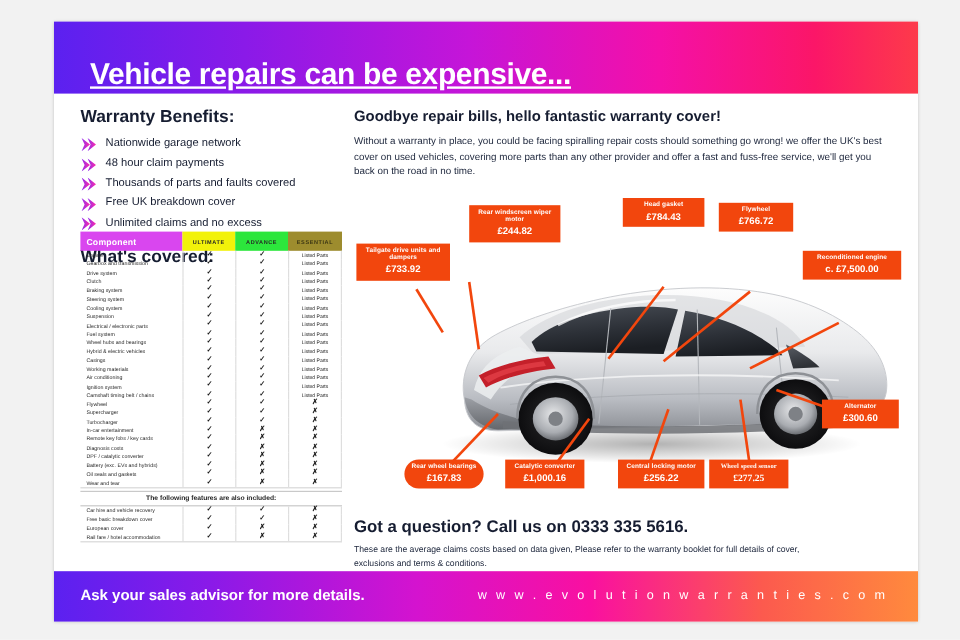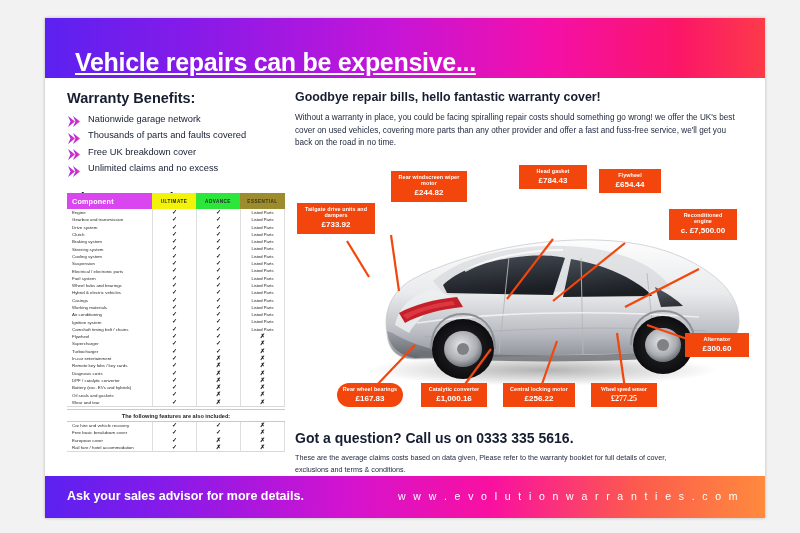--- a/index.html
+++ b/index.html
@@ -111,20 +111,33 @@
               <defs>
                 <linearGradient id="ag0" x1="0" y1="0" x2="1" y2="0">
                   <stop offset="0%" stop-color="#8d2bf0"></stop>
                   <stop offset="100%" stop-color="#ff2ea8"></stop>
                 </linearGradient>
               </defs>
               <path d="M1 0 L8 5.5 L1 11 L3.5 5.5 Z" fill="url(#ag0)"></path>
               <path d="M6 0 L13 5.5 L6 11 L8.5 5.5 Z" fill="url(#ag0)"></path>
             </svg></span>
           <span class="benefit-label">Nationwide garage network</span>
+        </div>
+        <div class="benefit">
+          <span class="arrow-icon"><svg width="13" height="11" viewBox="0 0 13 11">
+              <defs>
+                <linearGradient id="ag1" x1="0" y1="0" x2="1" y2="0">
+                  <stop offset="0%" stop-color="#8d2bf0"></stop>
+                  <stop offset="100%" stop-color="#ff2ea8"></stop>
+                </linearGradient>
+              </defs>
+              <path d="M1 0 L8 5.5 L1 11 L3.5 5.5 Z" fill="url(#ag1)"></path>
+              <path d="M6 0 L13 5.5 L6 11 L8.5 5.5 Z" fill="url(#ag1)"></path>
+            </svg></span>
+          <span class="benefit-label">48 hour claim payments</span>
         </div>
         <div class="benefit">
           <span class="arrow-icon"><svg width="13" height="11" viewBox="0 0 13 11">
               <defs>
                 <linearGradient id="ag2" x1="0" y1="0" x2="1" y2="0">
                   <stop offset="0%" stop-color="#8d2bf0"></stop>
                   <stop offset="100%" stop-color="#ff2ea8"></stop>
                 </linearGradient>
               </defs>
               <path d="M1 0 L8 5.5 L1 11 L3.5 5.5 Z" fill="url(#ag2)"></path>
@@ -491,39 +504,39 @@
       <span class="co-price">£244.82</span>
     </div>
 
     <div class="callout" style="left:224px; top:-8px; width:68px;">
       <span class="co-label">Head gasket</span>
       <span class="co-price">£784.43</span>
     </div>
 
     <div class="callout" style="left:304px; top:-4px; width:62px;">
       <span class="co-label">Flywheel</span>
-      <span class="co-price">£654.44</span>
-    </div>
-
-    <div class="callout" style="left:374px; top:36px; width:68px;">
+      <span class="co-price">£766.72</span>
+    </div>
+
+    <div class="callout" style="left:374px; top:36px; width:82px;">
       <span class="co-label">Reconditioned engine</span>
       <span class="co-price">c. £7,500.00</span>
     </div>
 
     <div class="callout" style="left:390px; top:160px; width:64px;">
       <span class="co-label">Alternator</span>
       <span class="co-price">£300.60</span>
     </div>
 
     <div class="callout" style="left:296px; top:210px; width:66px;font-family:Liberation Serif, serif;">
       <span class="co-label">Wheel speed sensor</span>
       <span class="co-price">£277.25</span>
     </div>
 
-    <div class="callout" style="left:208px; top:210px; width:72px;">
+    <div class="callout" style="left:220px; top:210px; width:72px;">
       <span class="co-label">Central locking motor</span>
       <span class="co-price">£256.22</span>
     </div>
 
     <div class="callout" style="left:126px; top:210px; width:66px;">
       <span class="co-label">Catalytic converter</span>
       <span class="co-price">£1,000.16</span>
     </div>
 
     <div class="callout" style="left:42px; top:210px; width:66px;border-radius:12px;">

